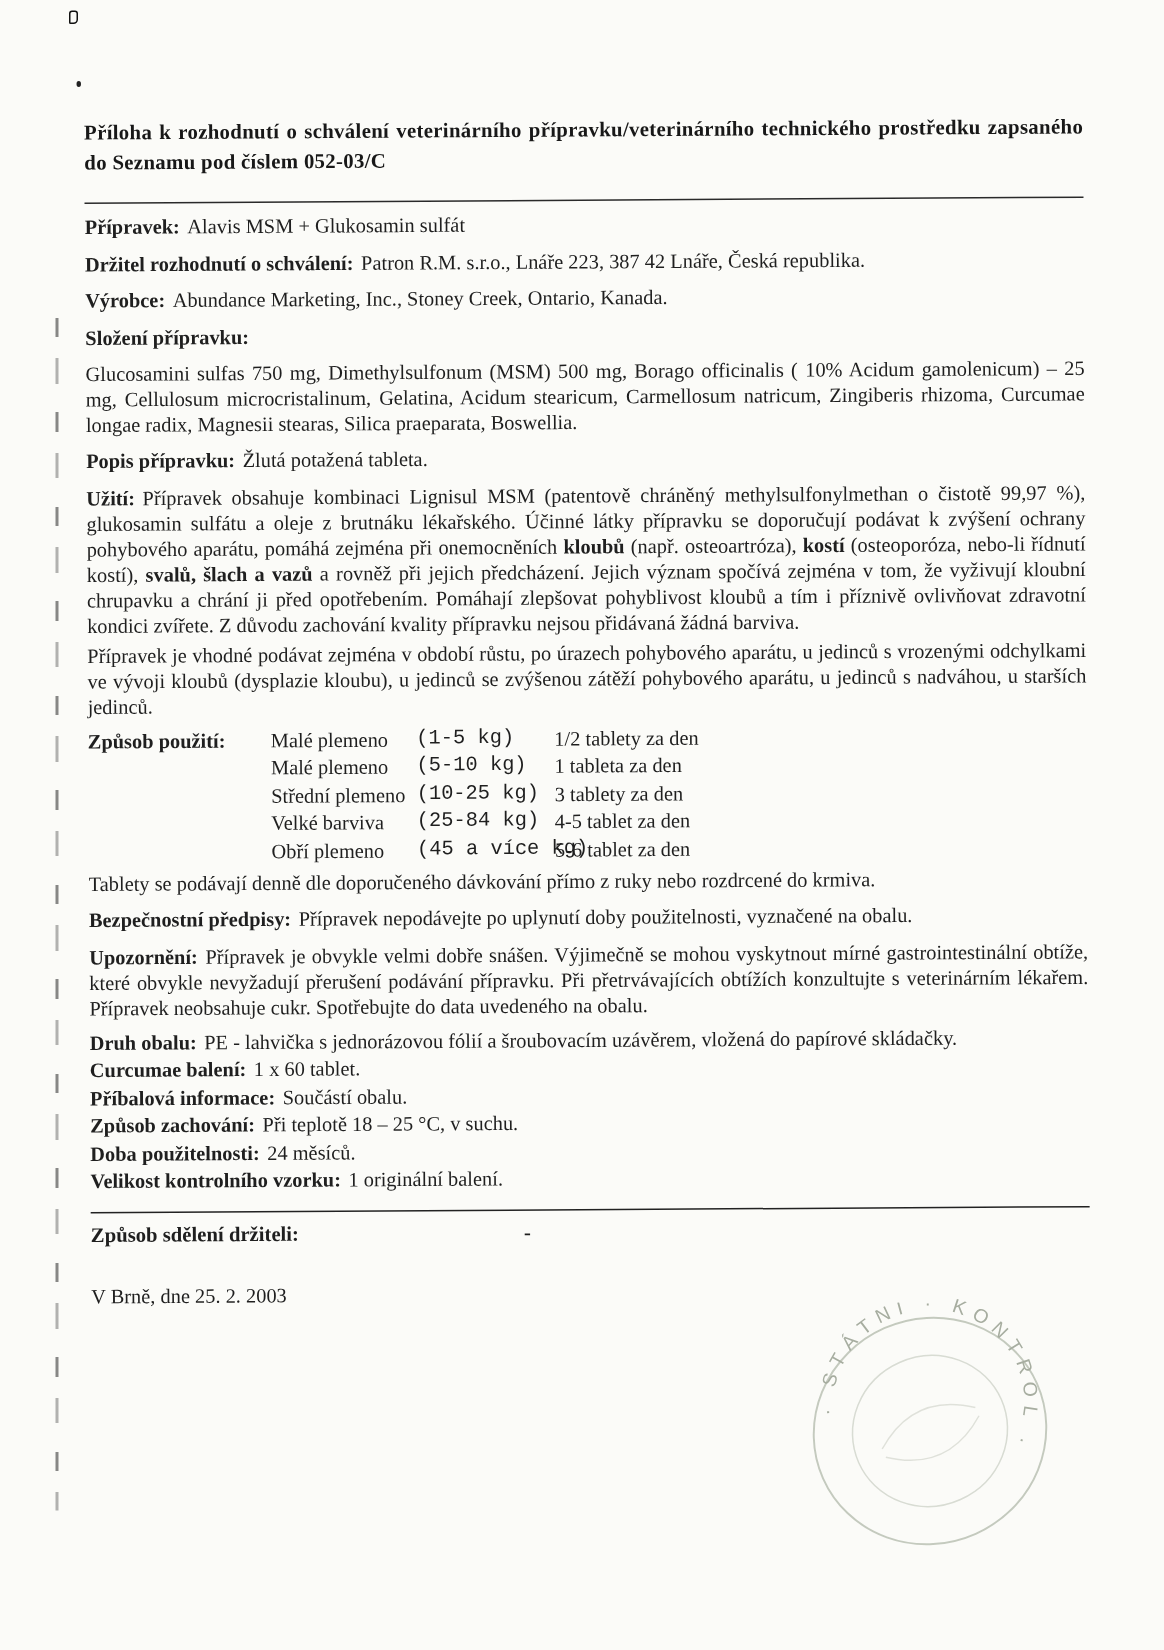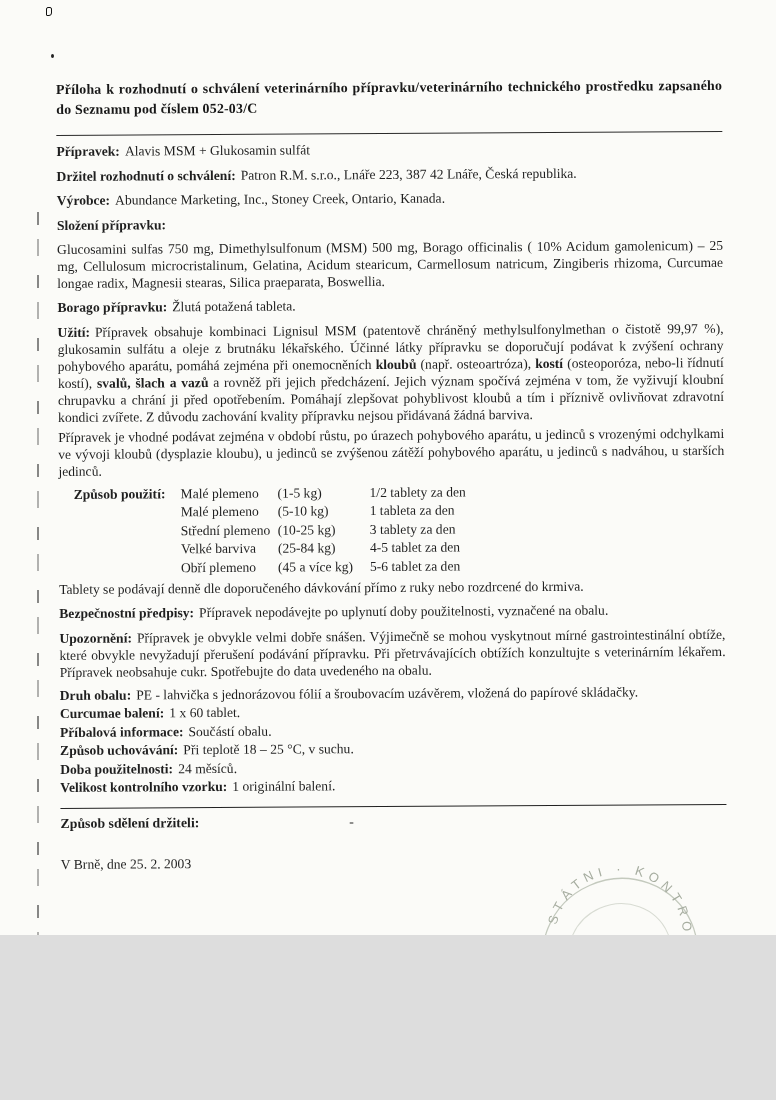--- a/index.html
+++ b/index.html
@@ -1,19 +1,19 @@
 <!DOCTYPE html>
 <html><head>
 <meta charset="utf-8">
 <style>
   * { margin:0; padding:0; box-sizing:border-box; }
   html,body { background:#ddd; }
   body { font-family:"Liberation Serif", serif; }
   .page {
-    position:relative; width:776px; height:935px; margin:0 auto;
+    position:relative; width:776px; height:1100px; margin:0 auto;
     background:#fbfbf8; overflow:hidden; color:#1f1f1f;
   }
   .content {
     position:absolute; left:56px; top:80px; width:666px;
     transform:rotate(-0.35deg); transform-origin:top left;
   }
   .bold { font-weight:bold;margin-top:41px; }
   .lbl { font-weight:bold; margin-right:5px; }
   .header {
     font-weight:bold; font-size:13.9px; line-height:20px;
@@ -21,23 +21,23 @@
   }
   .rule { border:none; border-top:1.5px solid #2a2a2a; margin:15px 0 4px 0; }
   .rule2 { border:none; border-top:1.7px solid #222; margin:11px 0 3px 0; }
   .fline { font-size:13.6px; line-height:17.5px; margin:7px 0; }
   .para { font-size:13.6px; line-height:17px; text-align:justify; margin:3px 0; }
   .para-tight { margin:0; }
   .dose-block {
     display:grid; grid-template-columns:122px 97px 92px 1fr;
     font-size:13.6px; line-height:18.5px; margin-top:6px;
   }
-  .c1 { grid-column:1; font-weight:bold; white-space:nowrap;text-align:center; }
+  .c1 { grid-column:1; font-weight:bold; white-space:nowrap; }
   .dose-breed { grid-column:2; white-space:nowrap; }
-  .dose-weight { grid-column:3; white-space:nowrap; }
+  .dose-weight { grid-column:3; white-space:nowrap;font-family:Liberation Mono, monospace; }
   .dose-dose { grid-column:4; white-space:nowrap; }
   .tline { font-size:13.6px; line-height:17.5px; margin:1px 0; }
   .tblock { margin-top:6px; }
   .zavazne-line { font-size:13.8px; line-height:18px; margin-top:6px; }
   .mid-dash { display:inline-block; margin-left:150px; font-weight:bold; }
   .date-line { font-size:13.6px; margin-top:24px; }
   
   .artifact-left-line {
     position:absolute; left:37px; top:212px; width:2px; height:795px;
     background:repeating-linear-gradient(to bottom,
@@ -87,21 +87,21 @@
 
     <p class="fline">
       <span class="lbl">Výrobce:</span><span>Abundance Marketing, Inc., Stoney Creek, Ontario, Kanada.</span>
     </p>
 
     <p class="fline bold">Složení přípravku:</p>
 
     <p class="para">Glucosamini sulfas 750 mg, Dimethylsulfonum (MSM) 500 mg, Borago officinalis ( 10% Acidum gamolenicum) – 25 mg, Cellulosum microcristalinum, Gelatina, Acidum stearicum, Carmellosum natricum, Zingiberis rhizoma, Curcumae longae radix, Magnesii stearas, Silica praeparata, Boswellia.</p>
 
     <p class="fline">
-      <span class="lbl">Borago přípravku:</span><span>Žlutá potažená tableta.</span>
+      <span class="lbl">Popis přípravku:</span><span>Žlutá potažená tableta.</span>
     </p>
 
     <p class="para">
       <span class="lbl">Užití:</span><span>Přípravek obsahuje kombinaci Lignisul MSM (patentově chráněný methylsulfonylmethan o čistotě 99,97 %), glukosamin sulfátu a oleje z brutnáku lékařského. Účinné látky přípravku se doporučují podávat k zvýšení ochrany pohybového aparátu, pomáhá zejména při onemocněních </span><span class="bold">kloubů</span><span> (např. osteoartróza), </span><span class="bold">kostí</span><span> (osteoporóza, nebo-li řídnutí kostí), </span><span class="bold">svalů, šlach a vazů</span><span> a rovněž při jejich předcházení. Jejich význam spočívá zejména v tom, že vyživují kloubní chrupavku a chrání ji před opotřebením. Pomáhají zlepšovat pohyblivost kloubů a tím i příznivě ovlivňovat zdravotní kondici zvířete. Z důvodu zachování kvality přípravku nejsou přidávaná žádná barviva.</span>
     </p>
 
     <p class="para para-tight">Přípravek je vhodné podávat zejména v období růstu, po úrazech pohybového aparátu, u jedinců s vrozenými odchylkami ve vývoji kloubů (dysplazie kloubu), u jedinců se zvýšenou zátěží pohybového aparátu, u jedinců s nadváhou, u starších jedinců.</p>
 
     <div class="dose-block">
       <span class="c1">Způsob použití:</span>
@@ -141,21 +141,21 @@
       <p class="tline">
         <span class="lbl">Druh obalu:</span><span>PE - lahvička s jednorázovou fólií a šroubovacím uzávěrem, vložená do papírové skládačky.</span>
       </p>
       <p class="tline">
         <span class="lbl">Curcumae balení:</span><span>1 x 60 tablet.</span>
       </p>
       <p class="tline">
         <span class="lbl">Příbalová informace:</span><span>Součástí obalu.</span>
       </p>
       <p class="tline">
-        <span class="lbl">Způsob uchovávání:</span><span>Při teplotě 18 – 25 °C, v suchu.</span>
+        <span class="lbl">Způsob zachování:</span><span>Při teplotě 18 – 25 °C, v suchu.</span>
       </p>
       <p class="tline">
         <span class="lbl">Doba použitelnosti:</span><span>24 měsíců.</span>
       </p>
       <p class="tline">
         <span class="lbl">Velikost kontrolního vzorku:</span><span>1 originální balení.</span>
       </p>
     </div>
 
     <hr class="rule2">

